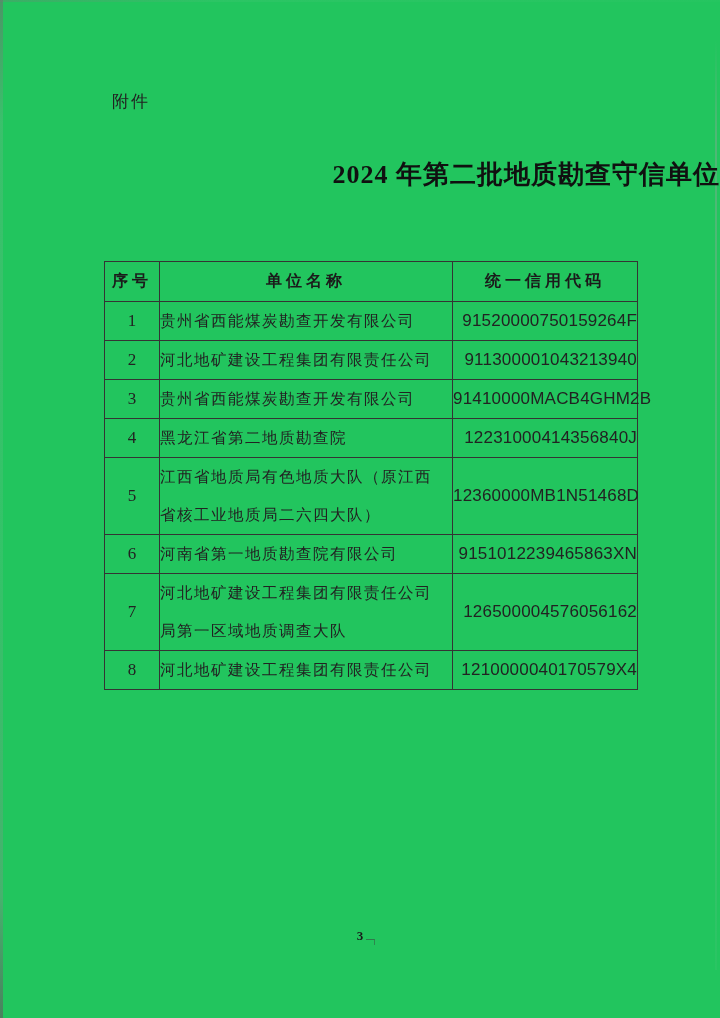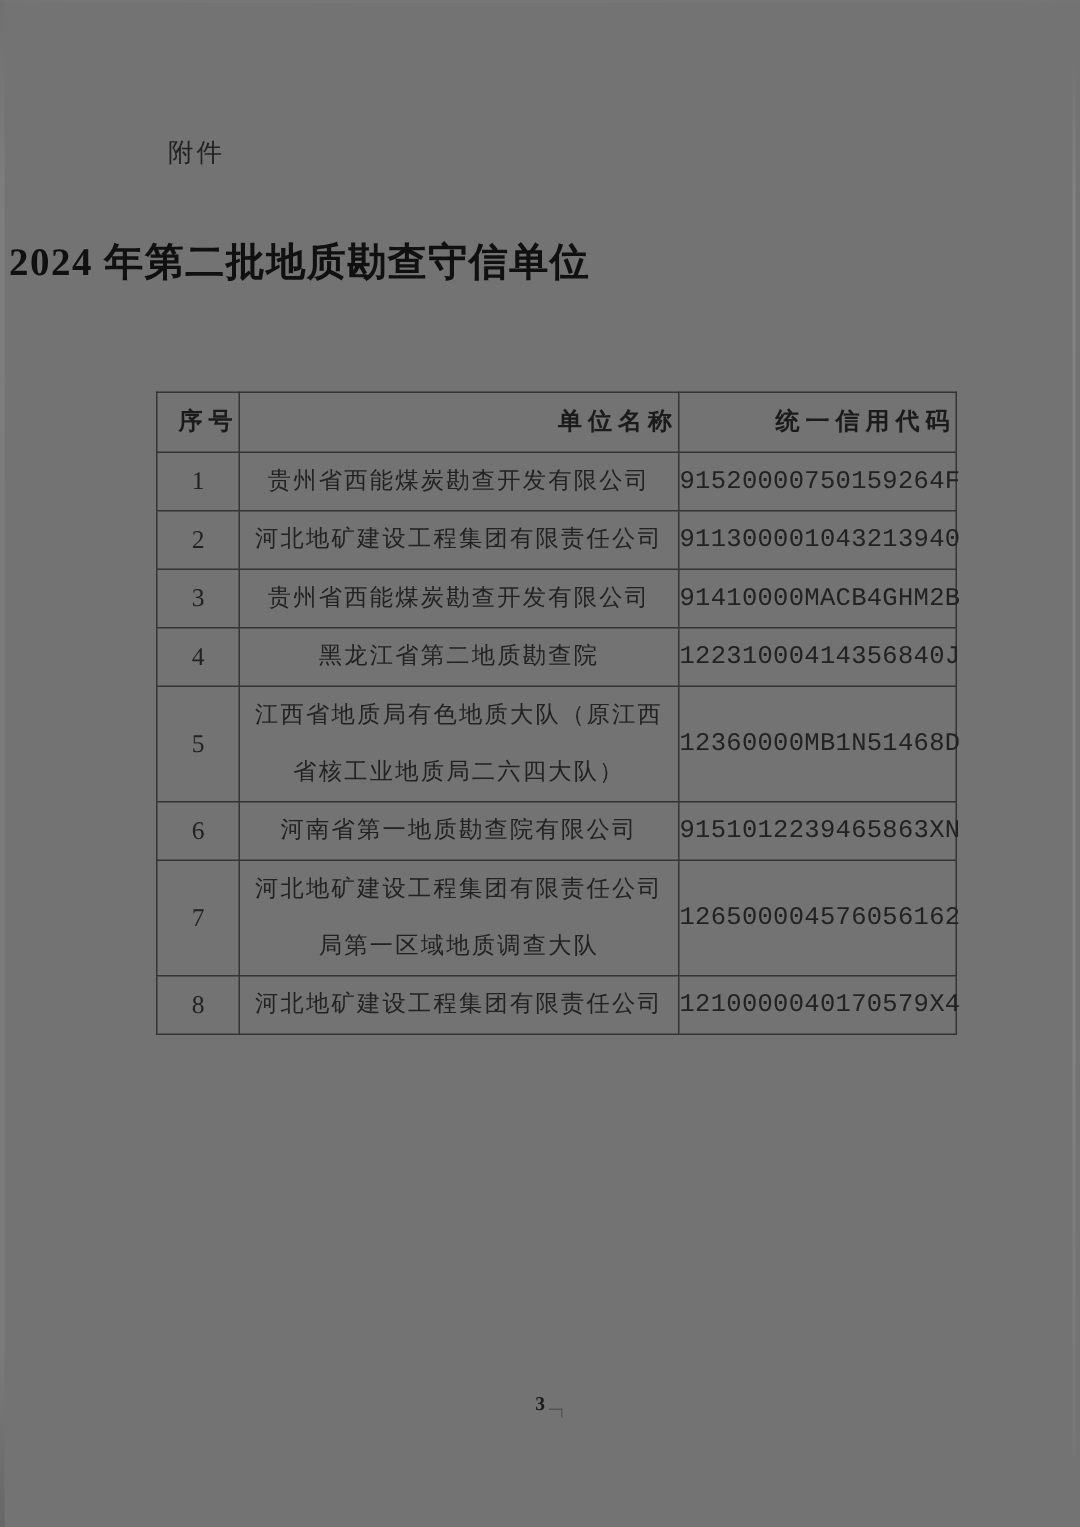--- a/index.html
+++ b/index.html
@@ -4,21 +4,21 @@
 <style>
   html, body {
     margin: 0;
     padding: 0;
     background: #ffffff;
   }
   .page {
     position: relative;
     width: 720px;
     height: 1018px;
-    background: #737373;
+    background: #22c55e;
     overflow: hidden;
     font-family: "Liberation Serif", "DejaVu Serif", serif;
     color: #1f1f1f;
   }
   
   .edge-left {
     position: absolute;
     left: 0; top: 0;
     width: 3px; height: 100%;
     background: linear-gradient(to bottom,
@@ -59,21 +59,21 @@
     color: #222;
   }
 
   .doc-title {
     position: absolute;
     left: 0;
     top: 157px;
     width: 720px;
     padding-left: 6px;
     box-sizing: border-box;
-    text-align: left;
+    text-align: right;
     font-weight: bold;
     font-size: 26px;
     letter-spacing: 1px;
     line-height: 35px;
     color: #101010;
   }
 
   table.roster {
     position: absolute;
     left: 104px;
@@ -92,40 +92,40 @@
     border: 1.6px solid #343434;
     padding: 0;
     vertical-align: middle;
     background: transparent;
   }
   table.roster th {
     height: 39px;
     font-size: 16px;
     font-weight: bold;
     letter-spacing: 4px;
-    text-align: right;
+    text-align: center;
     color: #1b1b1b;
   }
   td.cell-no {
     height: 38px;
     text-align: center;
     font-family: "Liberation Serif", serif;
     font-size: 17px;
   }
   td.cell-name {
-    text-align: center;
+    text-align: left;
     padding: 0 2px 0 10px;
     letter-spacing: 1.5px;
     line-height: 38px;
     white-space: pre-line;
     font-family: Liberation Serif, serif;
   }
   td.cell-code {
     text-align: right;
-    font-family: Liberation Mono, monospace;
+    font-family: Liberation Sans, sans-serif;
     font-size: 17px;
     letter-spacing: 0.2px;
   }
 
   .page-number {
     position: absolute;
     left: 0;
     top: 928px;
     width: 720px;
     text-align: center;

